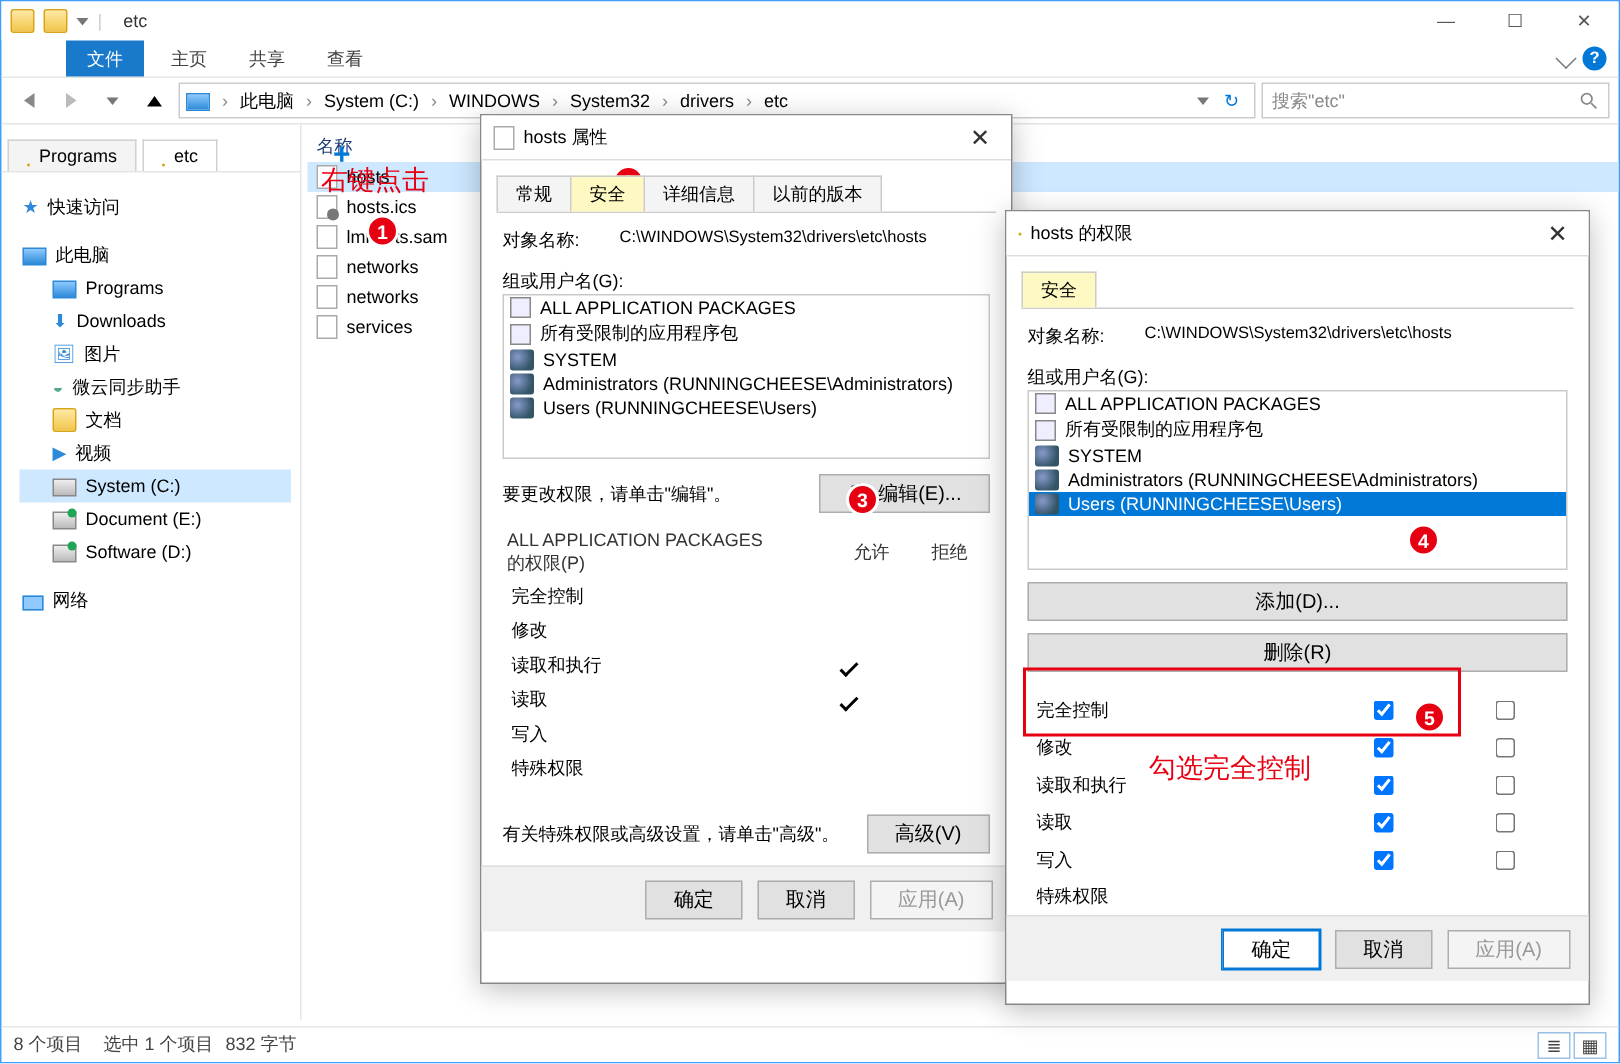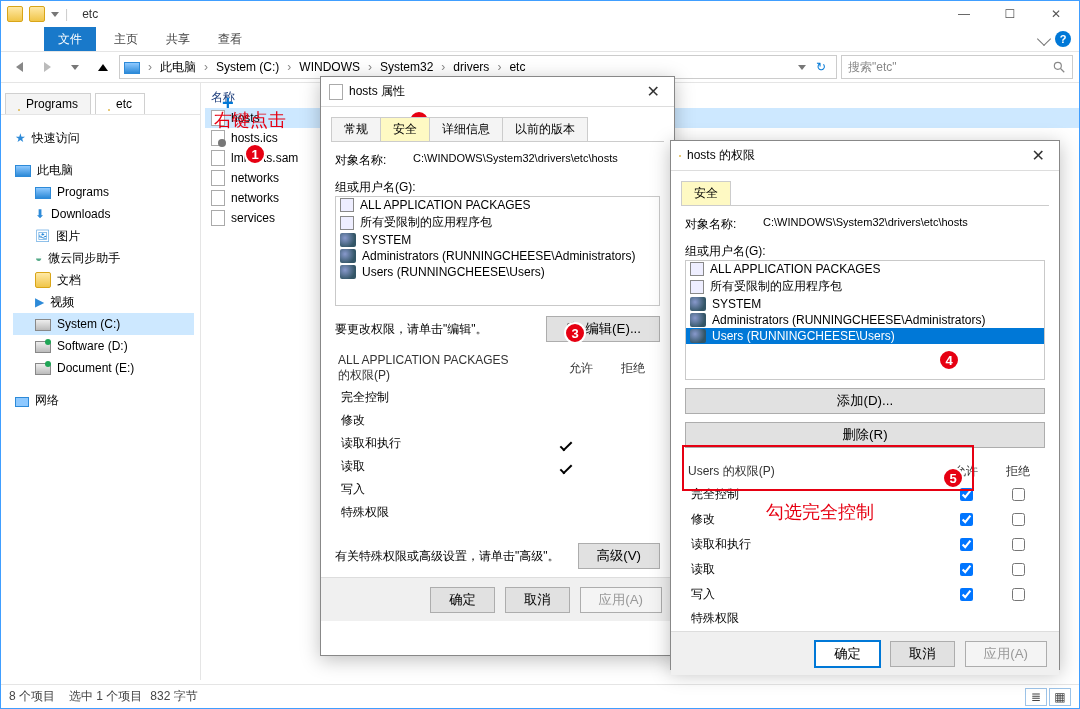--- a/index.html
+++ b/index.html
@@ -221,25 +221,25 @@
         <div class="node indent1">
             <span style="color:#2d8ad8">▶</span>
             <span>视频</span>
           </div>
         <div class="node indent1 sel">
             <span class="disk-ico"></span>
             <span>System (C:)</span>
           </div>
         <div class="node indent1">
             <span class="disk-ico greendisk-ico"></span>
+            <span>Document (E:)</span>
+          </div>
+        <div class="node indent1">
+            <span class="disk-ico greendisk-ico"></span>
             <span>Software (D:)</span>
-          </div>
-        <div class="node indent1">
-            <span class="disk-ico greendisk-ico"></span>
-            <span>Document (E:)</span>
           </div>
         <div style="height:10px"></div>
         <div class="node">
             <span class="net-ico"></span>
             <span>网络</span>
           </div>
       </div>
     </div>
 
     <div class="filecol">
@@ -421,25 +421,20 @@
           <span class="usr-ico"></span>
           <span>Users (RUNNINGCHEESE\Users)</span>
         </div>
     </div>
     <div class="add-rm">
       <button class="btn">添加(D)...</button>
       <button class="btn">删除(R)</button>
     </div>
     <table class="permtable">
       <tbody>
-          <tr>
-            <th>Users 的权限(P)</th>
-            <th class="c">允许</th>
-            <th class="c">拒绝</th>
-          </tr>
       <tr>
             <td>完全控制</td>
             <td class="c"><input type="checkbox" checked="" style=""></td>
             <td class="c"><input type="checkbox" style=""></td>
           </tr>
       <tr>
             <td>修改</td>
             <td class="c"><input type="checkbox" checked="" style=""></td>
             <td class="c"><input type="checkbox" style=""></td>
           </tr>

